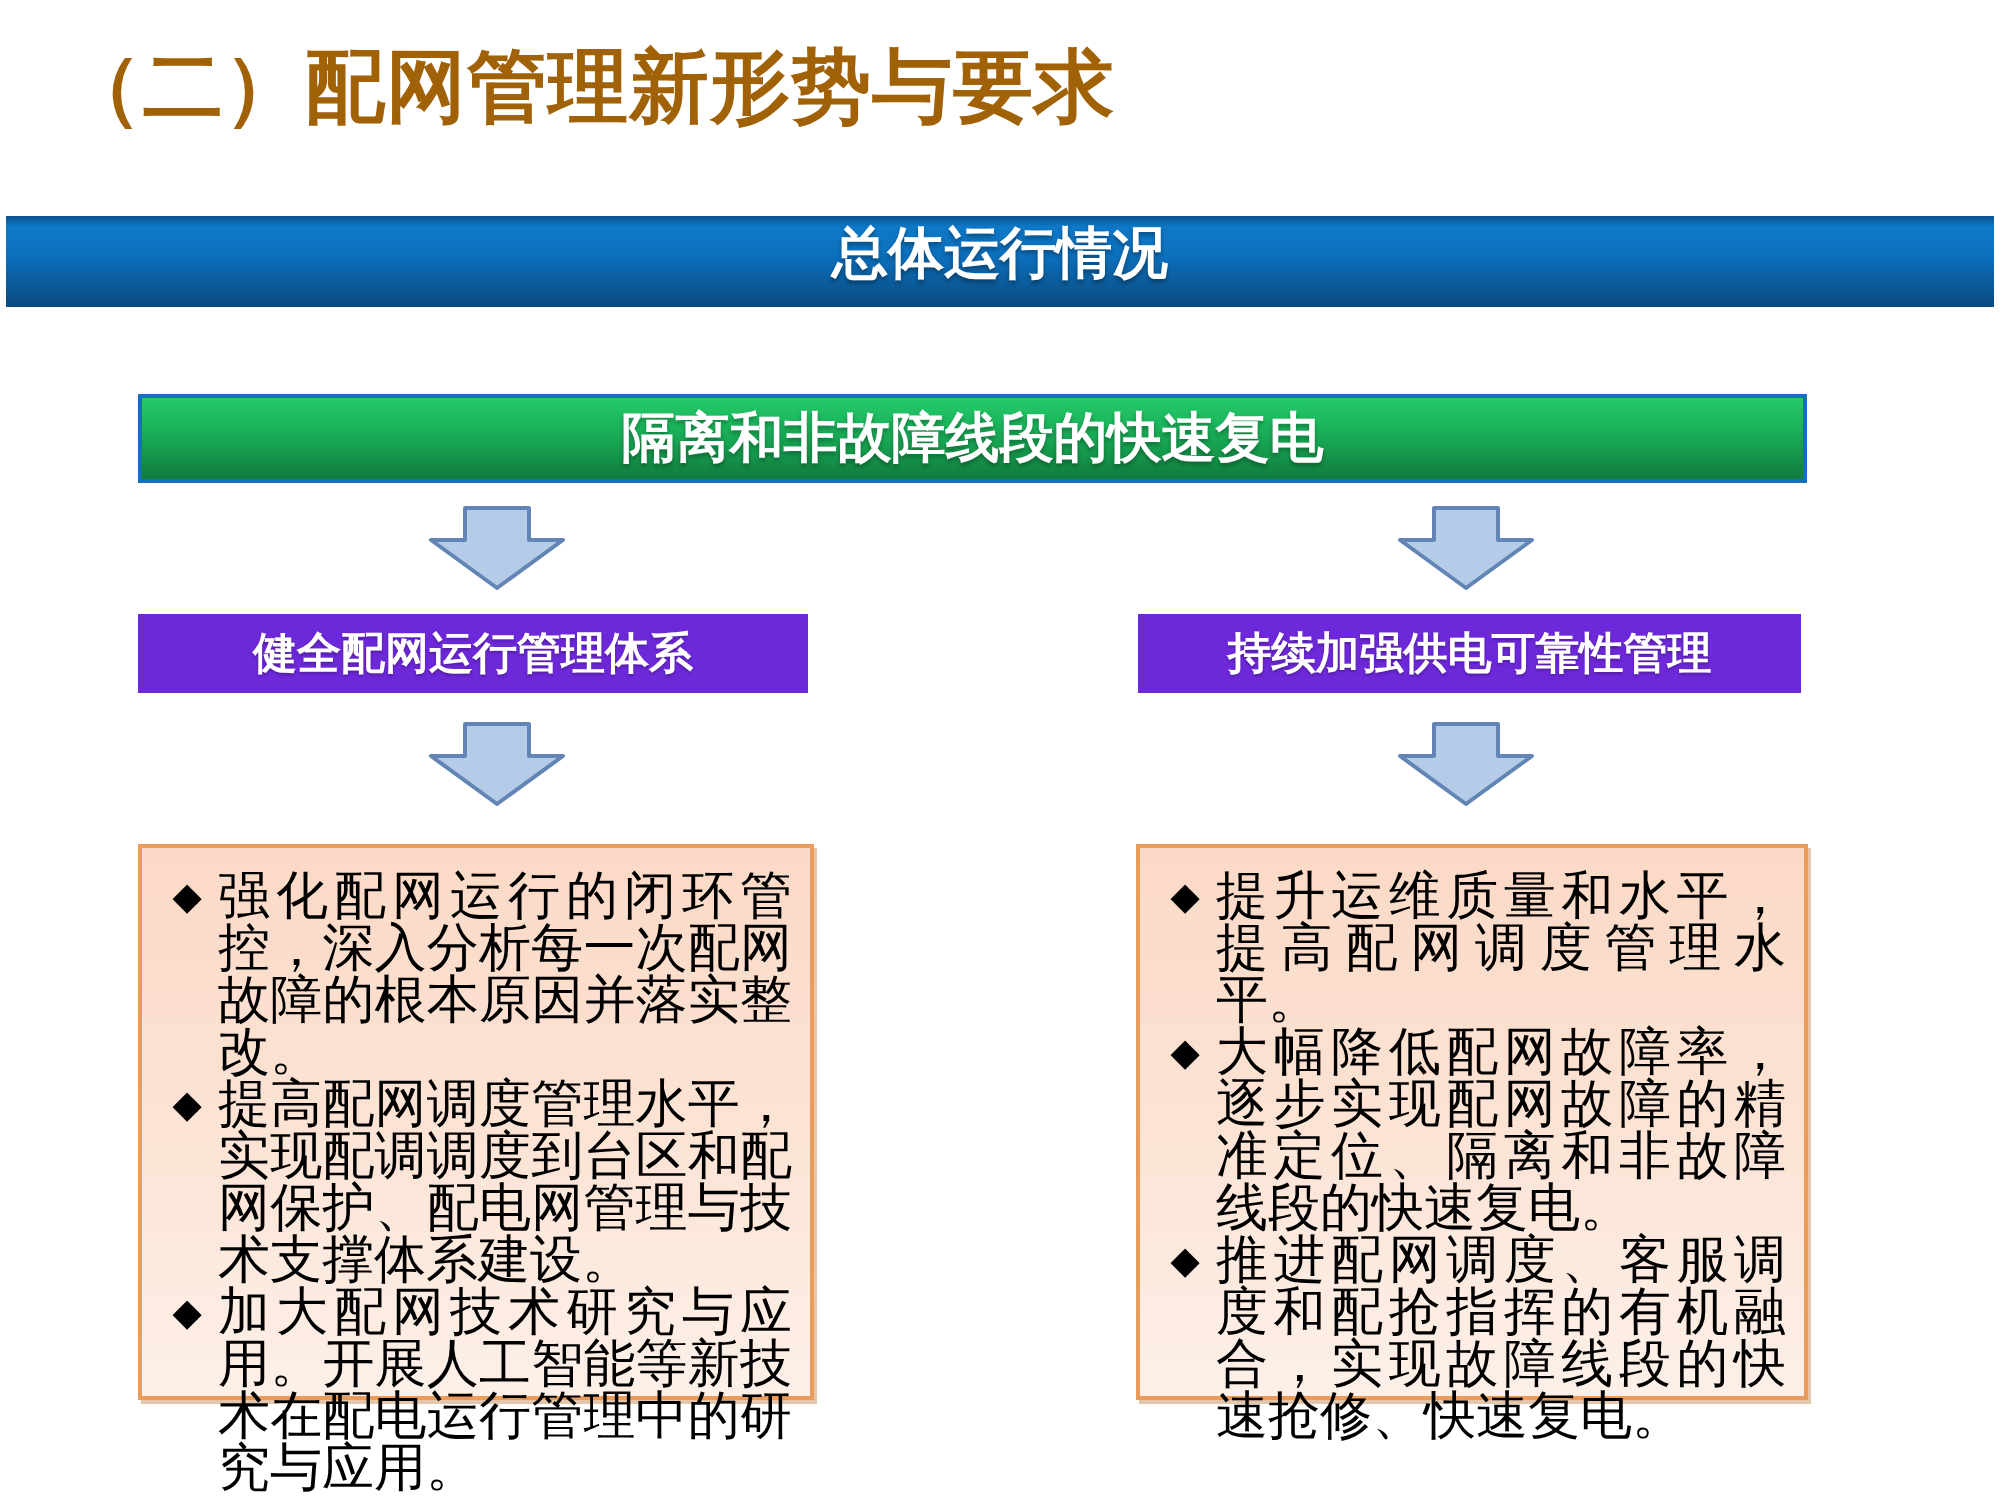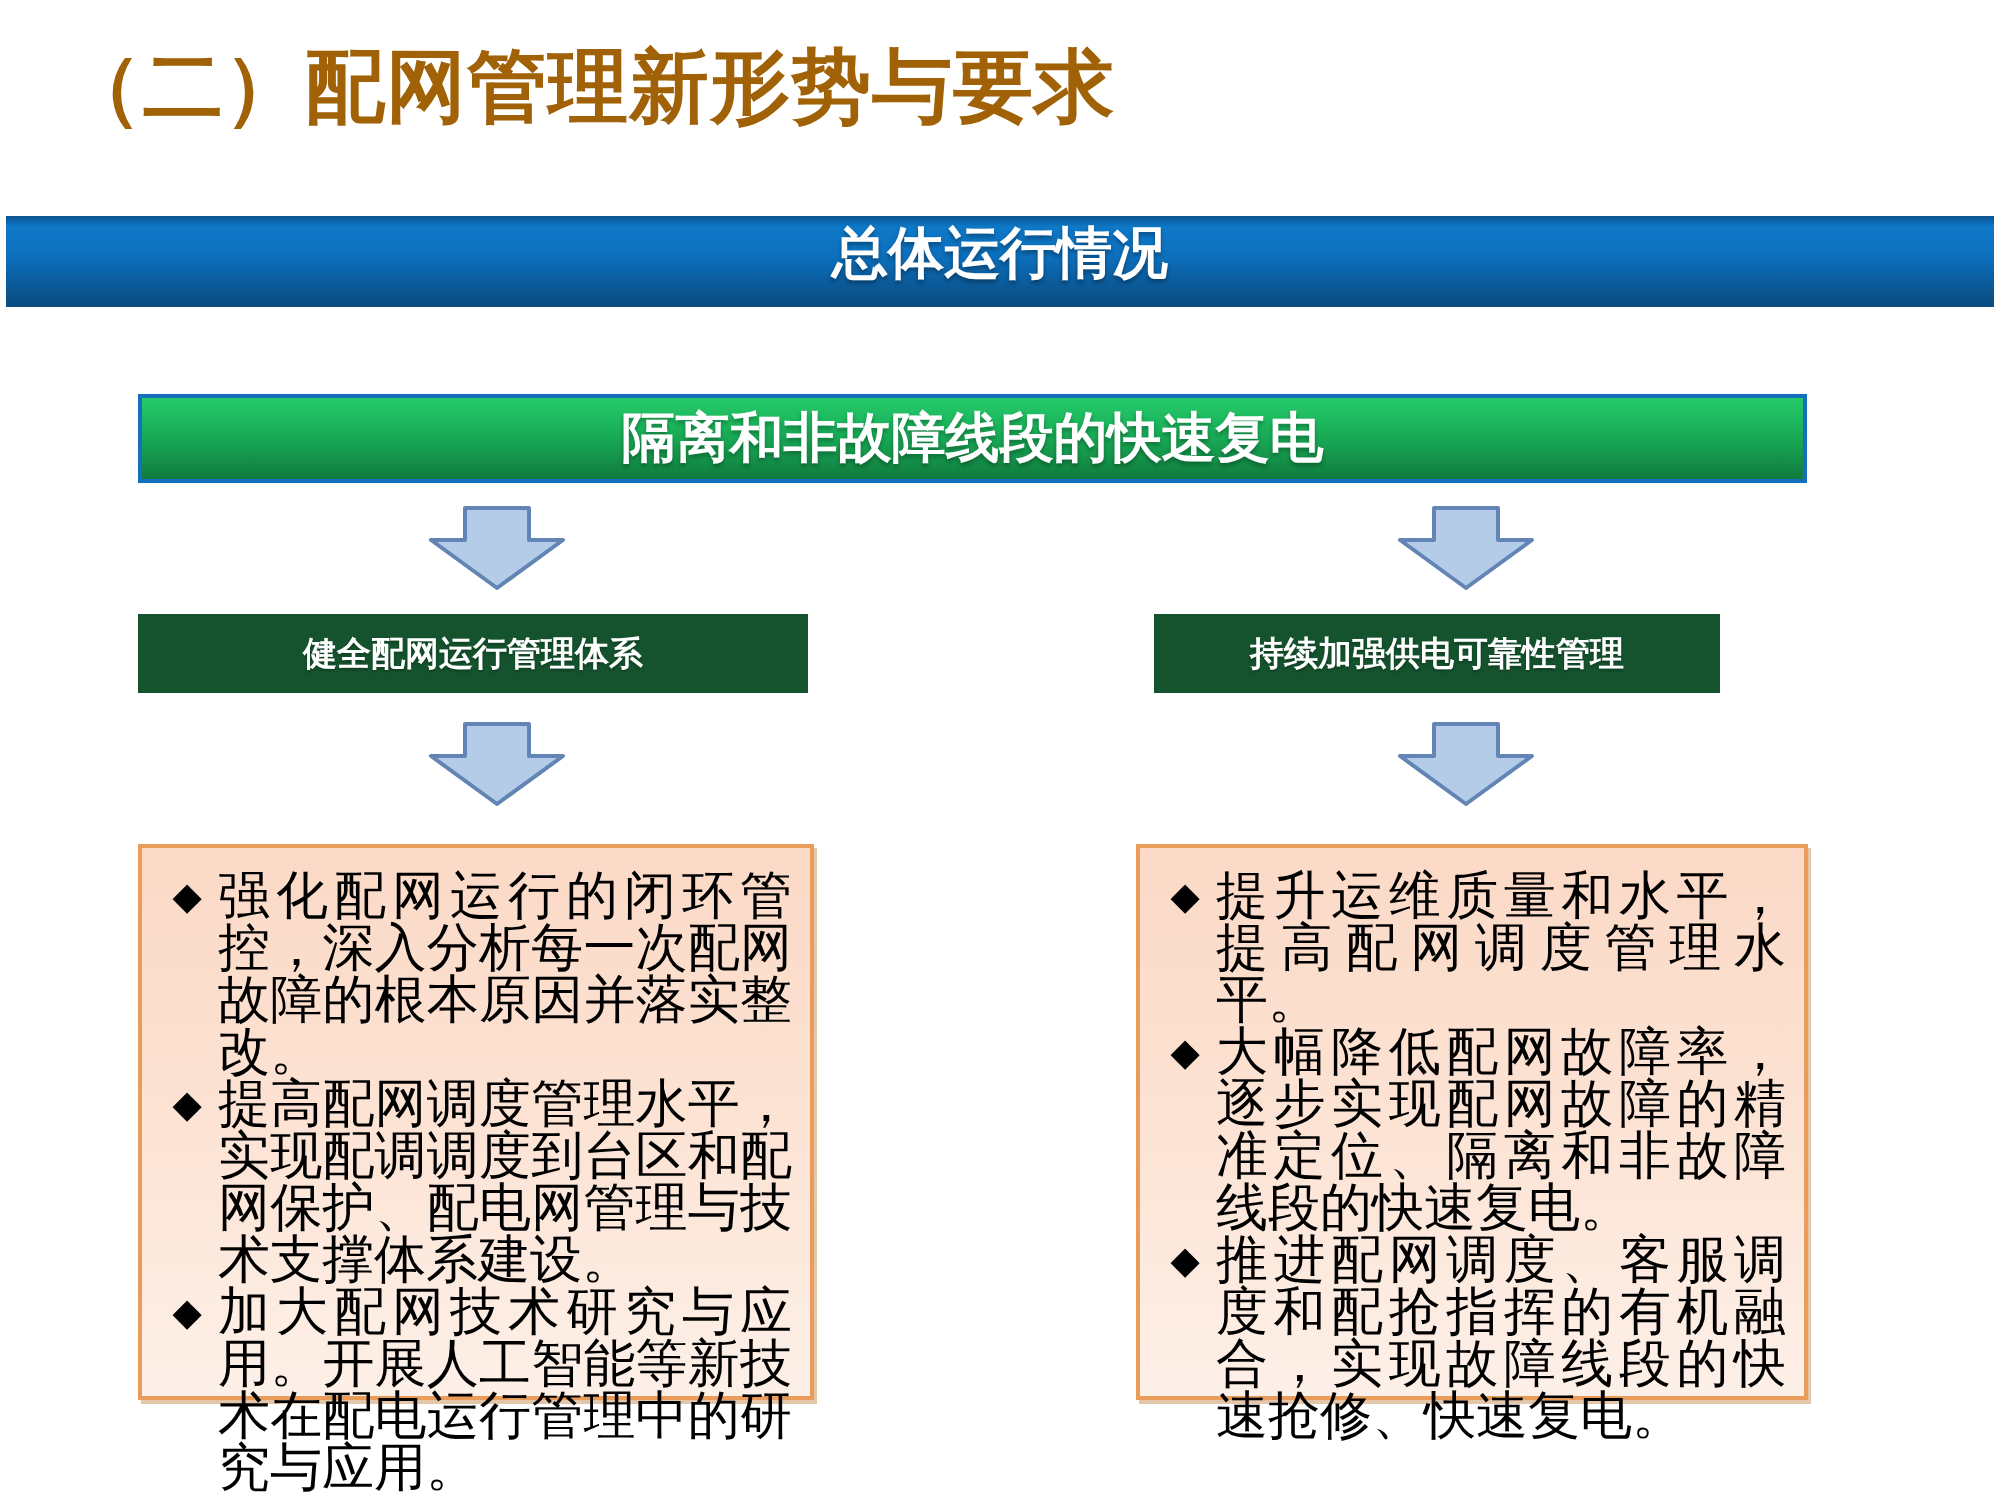--- a/index.html
+++ b/index.html
@@ -38,27 +38,27 @@
 
   .arrow { position: absolute; width: 136px; height: 84px; }
   .arrow svg { display: block; width: 136px; height: 84px; }
   .arrow-r1-left  { left: 429px;  top: 506px; }
   .arrow-r1-right { left: 1398px; top: 506px; }
   .arrow-r2-left  { left: 429px;  top: 722px; }
   .arrow-r2-right { left: 1398px; top: 722px; }
 
   .col-header {
     position: absolute; top: 614px; height: 79px;
-    background: #14532d;
+    background: #6d28d9;
     display: flex; align-items: center; justify-content: center;
-    color: #ffffff; font-size: 34px; font-weight: bold;
+    color: #ffffff; font-size: 44px; font-weight: bold;
     text-shadow: 0 2px 3px rgba(0,0,0,0.25);
   }
   .col-header-left  { left: 138px;  width: 670px; }
-  .col-header-right { left: 1138px; width: 566px; margin-left: 16px; }
+  .col-header-right { left: 1138px; width: 663px; }
 
   .panel {
     position: absolute; top: 844px; height: 556px;
     box-sizing: border-box;
     border: 4px solid #ea9c5b;
     background: linear-gradient(180deg, #fbd9c6 0%, #fce3d4 50%, #fdf0e8 100%);
     box-shadow: 3px 4px 0 rgba(196,128,66,0.45);
     padding: 22px 18px 14px 14px;
   }
   .panel-left  { left: 138px;  width: 676px; }

